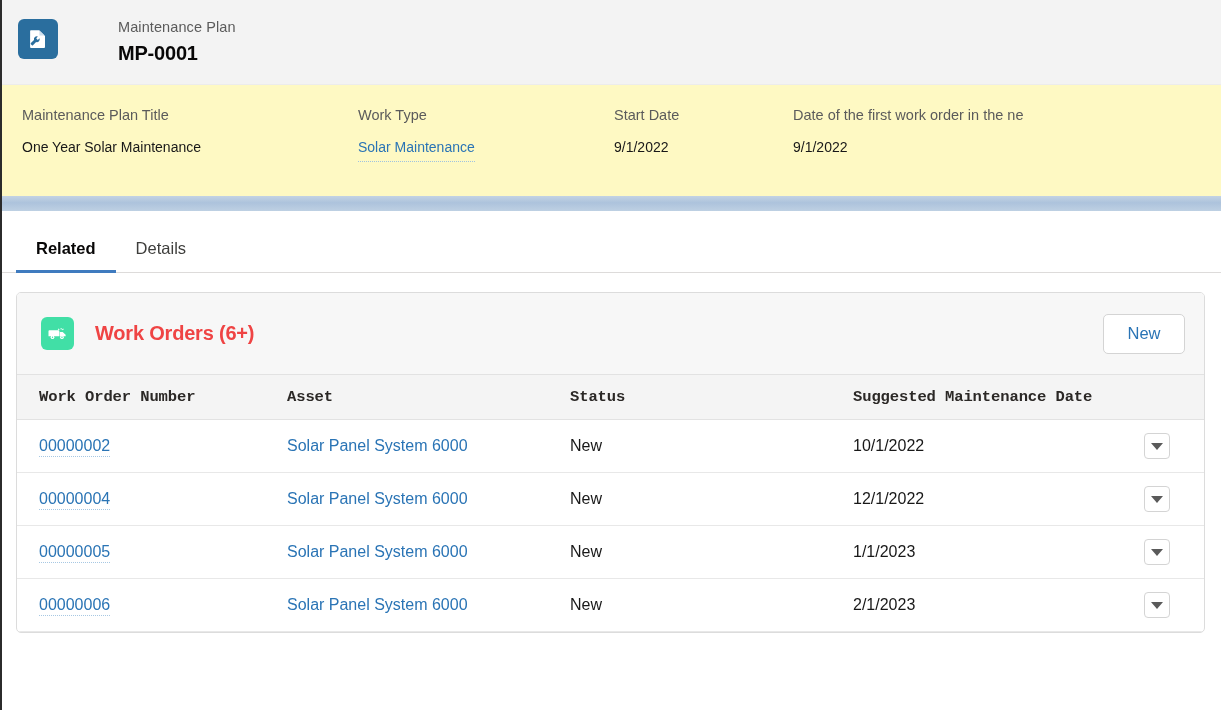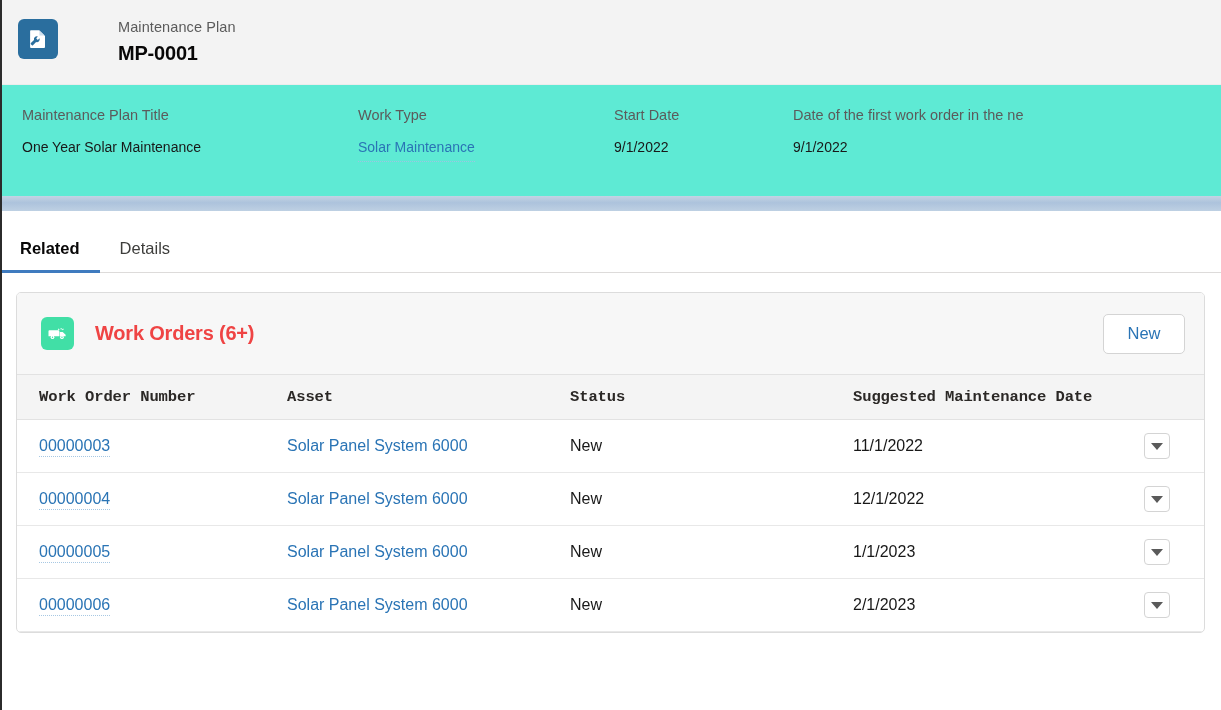--- a/index.html
+++ b/index.html
@@ -54,21 +54,21 @@
     font-size: 20px;
     font-weight: bold;
     color: #080707;
     line-height: 30px;
     margin-top: 1px;
     letter-spacing: -.2px;
   }
 
   
   .highlights {
-    background: #5eead4;
+    background: #fef9c3;
     height: 111px;
     padding: 21px 0 0 22px;
     display: flex;
     position: relative;
   }
   .hl-field { flex: 0 0 auto; }
   .hl-label {
     font-size: 14.5px;
     color: #5b5b5b;
     line-height: 19px;
@@ -99,20 +99,21 @@
     width: 100%;
     background: linear-gradient(180deg,#c3d3e4 0%, #adc3dc 45%, #bed0e3 100%);
   }
   .band-gap { height: 14px; background: #ffffff; }
 
   
   .tabs {
     display: flex;
     align-items: flex-end;
     height: 48px;
+    padding-left: 16px;
     border-bottom: 1px solid #dddbda;
     background: #ffffff;
   }
   .tab {
     font-size: 16.5px;
     color: #3e3e3c;
     padding: 0 20px 13px 20px;
     line-height: 22px;
     position: relative;
     cursor: pointer;
@@ -319,32 +320,32 @@
           <th class="col-1">Work Order Number</th>
           <th class="col-2">Asset</th>
           <th class="col-3">Status</th>
           <th class="col-4">Suggested Maintenance Date</th>
           <th class="col-5"></th>
         </tr>
       </thead>
       <tbody>
 
 
-
-        <tr>
-          <td class="col-1"><a class="cell-link-dotted">00000003</a></td>
+        <tr>
+          <td class="col-1"><a class="cell-link-dotted">00000002</a></td>
           <td class="col-2"><a class="cell-link">Solar Panel System 6000</a></td>
           <td class="col-3">New</td>
-          <td class="col-4">11/1/2022</td>
+          <td class="col-4">10/1/2022</td>
           <td class="col-5">
               <div class="row-menu-btn">
                 <span class="caret"></span>
               </div>
             </td>
         </tr>
+
 
         <tr>
           <td class="col-1"><a class="cell-link-dotted">00000004</a></td>
           <td class="col-2"><a class="cell-link">Solar Panel System 6000</a></td>
           <td class="col-3">New</td>
           <td class="col-4">12/1/2022</td>
           <td class="col-5">
               <div class="row-menu-btn">
                 <span class="caret"></span>
               </div>

